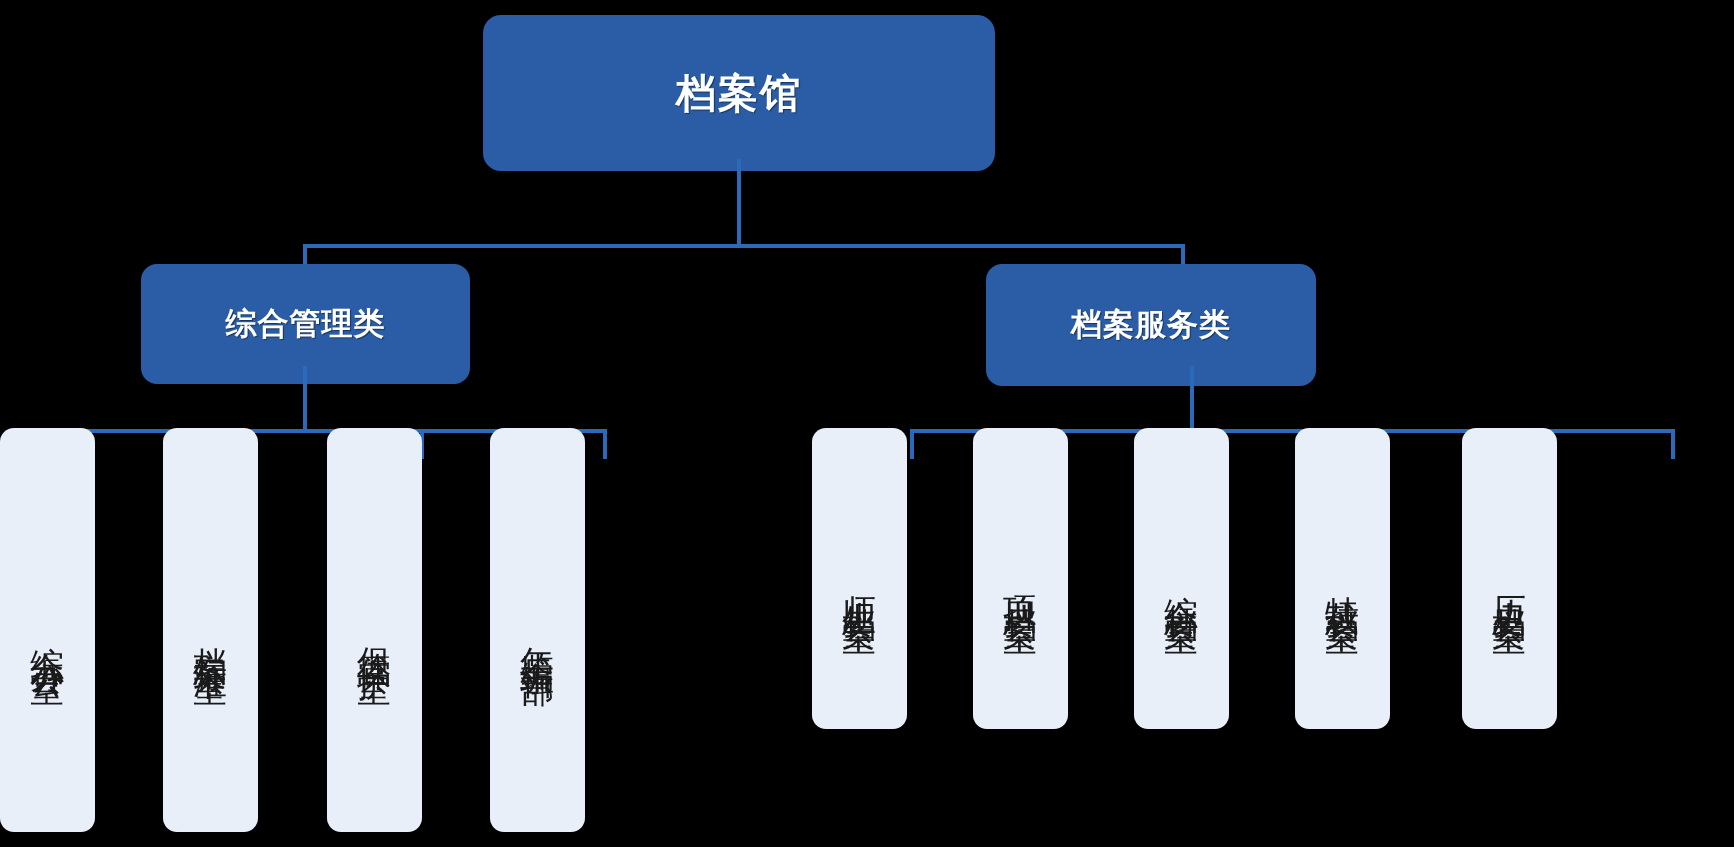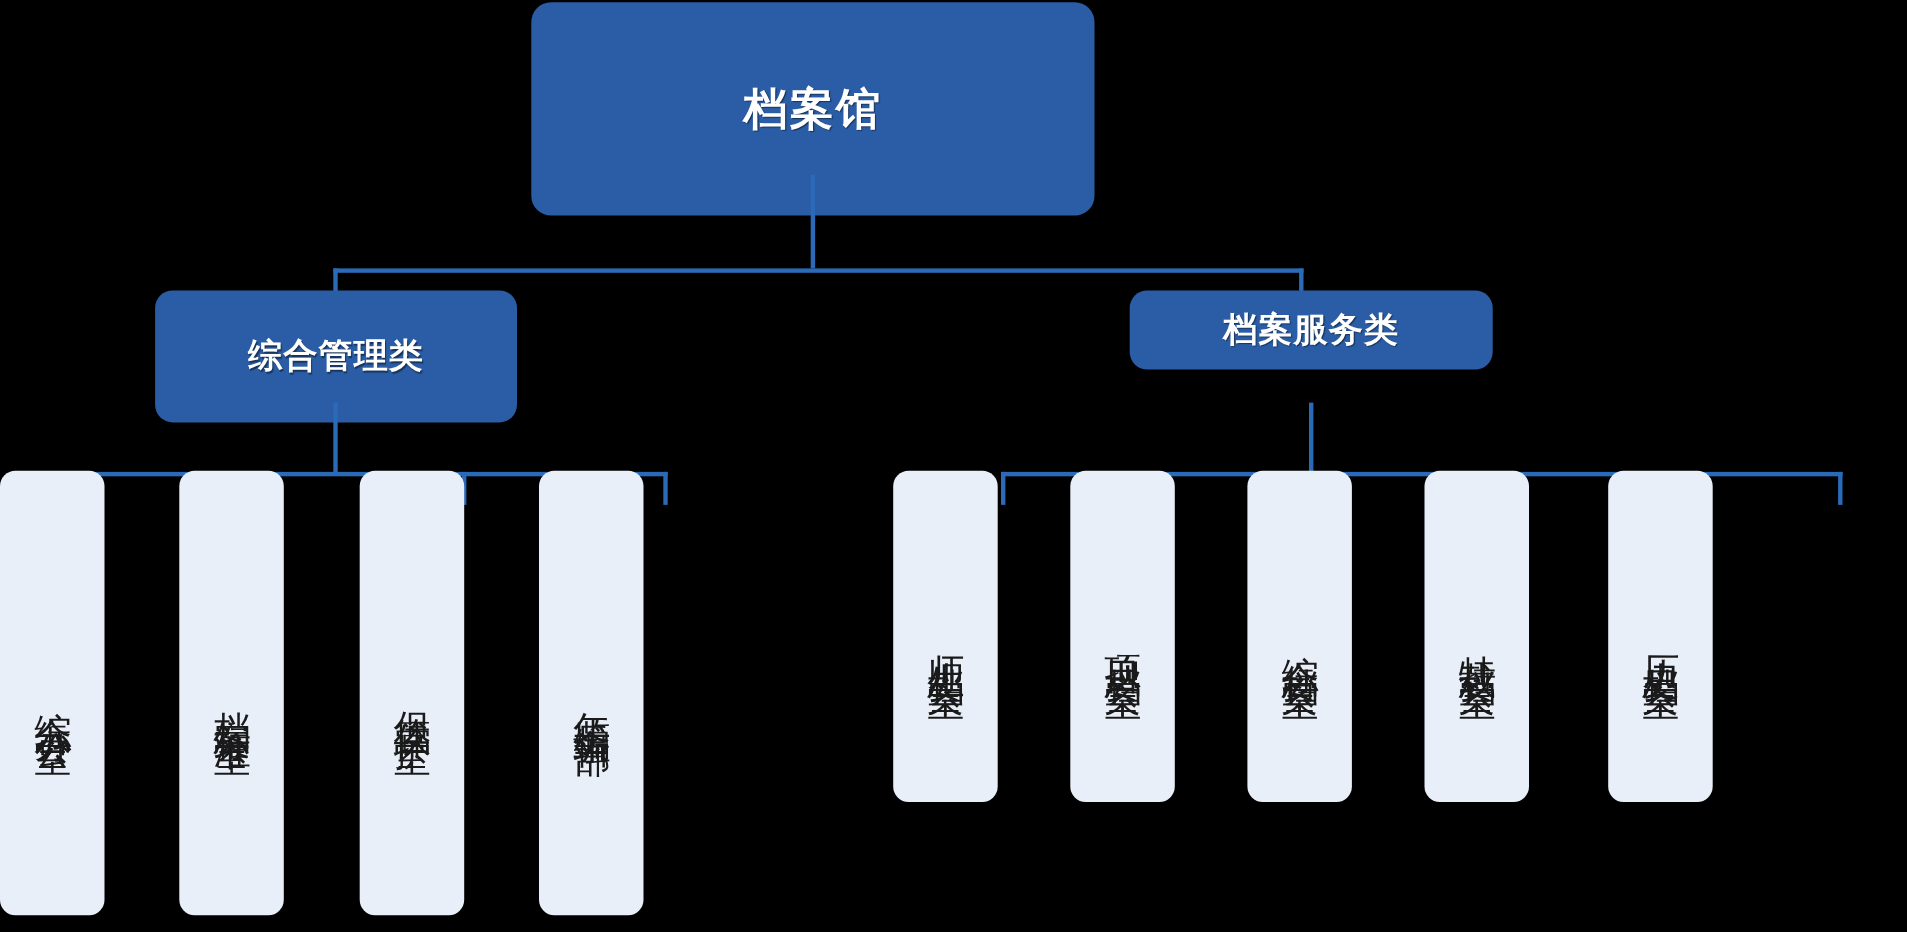--- a/index.html
+++ b/index.html
@@ -76,37 +76,37 @@
     display: block;
   }
 
   .node-text { display: block; }
 </style>
 </head>
 <body>
 
 <div id="chart-root">
 
-  <div class="node node-root" style="left:483px; top:2px; width:512px; height:194px;">
+  <div class="node node-root" style="left:483px; top:15px; width:512px; height:156px;">
     <span class="node-text">档案馆</span>
   </div>
 
   <div class="conn conn-v" style="left:737px; top:159px; height:85px;"></div>
 
   <div class="conn conn-h" style="left:303px; top:244px; width:882px;"></div>
 
   <div class="conn conn-v" style="left:303px; top:244px; height:22px;"></div>
 
   <div class="conn conn-v" style="left:1181px; top:244px; height:22px;"></div>
 
   <div class="node node-branch" style="left:141px; top:264px; width:329px; height:120px;">
     <span class="node-text">综合管理类</span>
   </div>
 
-  <div class="node node-branch" style="left:1027px; top:264px; width:330px; height:72px;">
+  <div class="node node-branch" style="left:986px; top:264px; width:330px; height:122px;">
     <span class="node-text">档案服务类</span>
   </div>
 
   <div class="conn conn-v" style="left:303px; top:366px; height:65px;"></div>
   <div class="conn conn-h" style="left:53px; top:429px; width:554px;"></div>
   <div class="conn conn-v" style="left:53px;  top:429px; height:30px;"></div>
   <div class="conn conn-v" style="left:237px; top:429px; height:30px;"></div>
   <div class="conn conn-v" style="left:420px; top:429px; height:30px;"></div>
   <div class="conn conn-v" style="left:603px; top:429px; height:30px;"></div>
 

